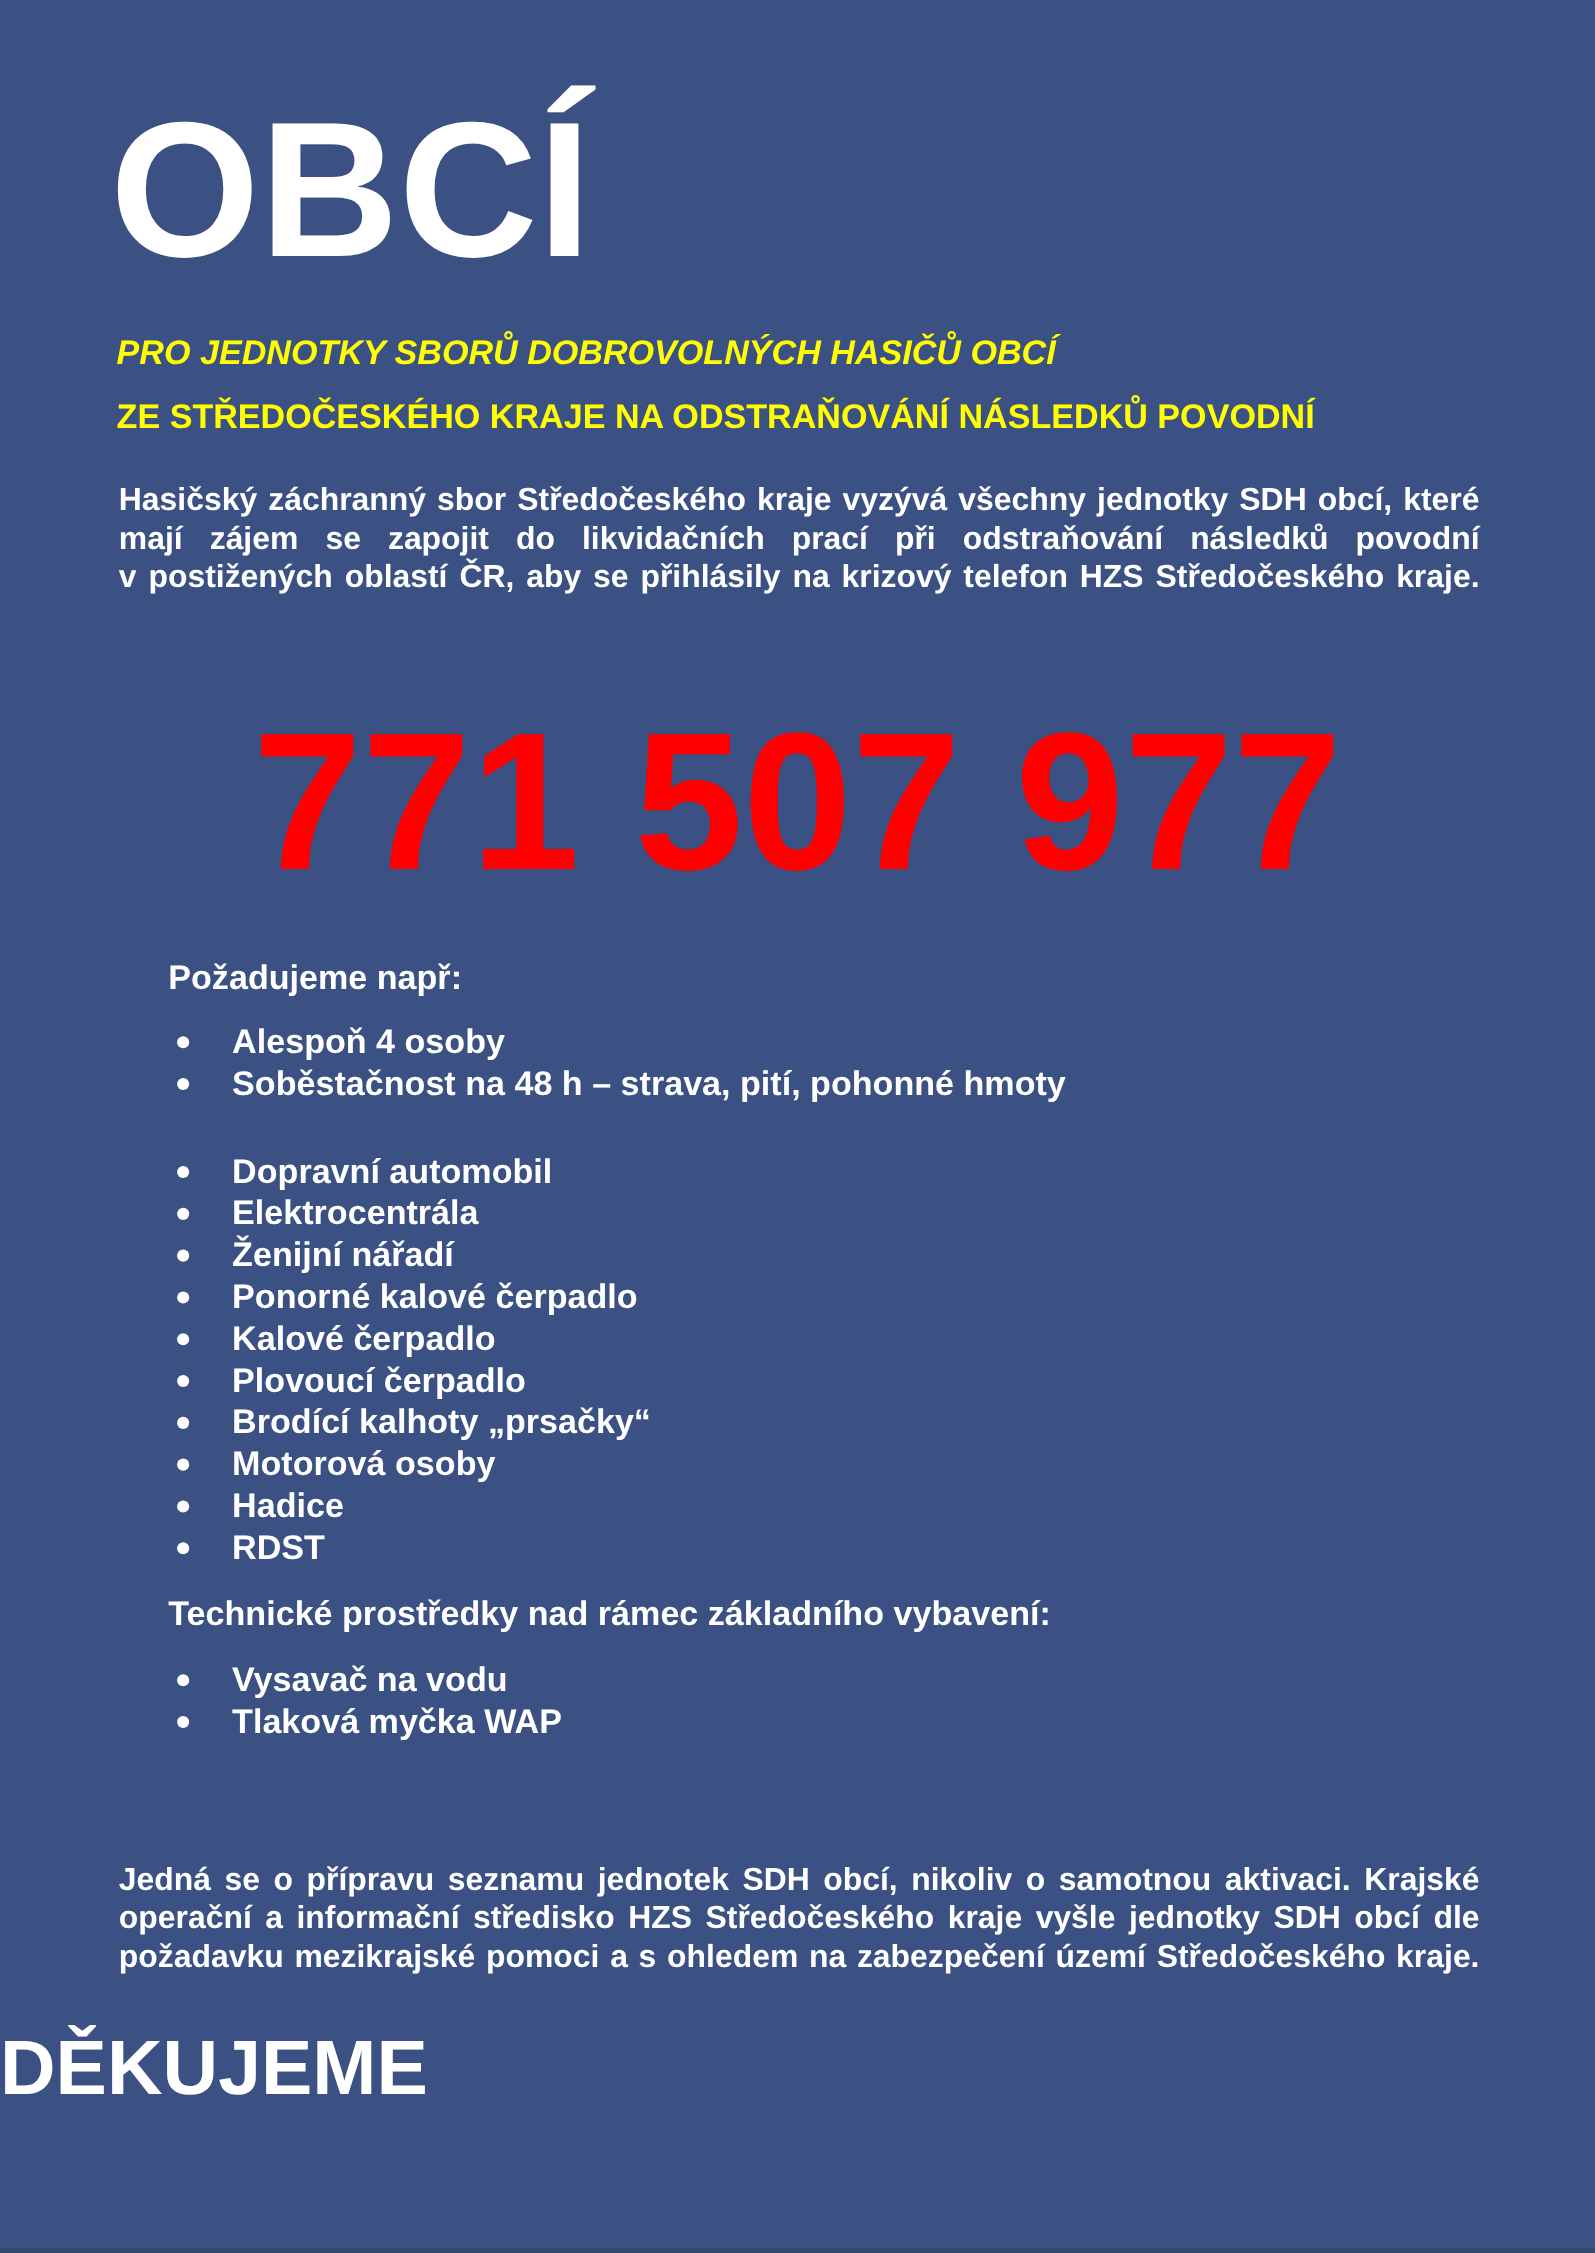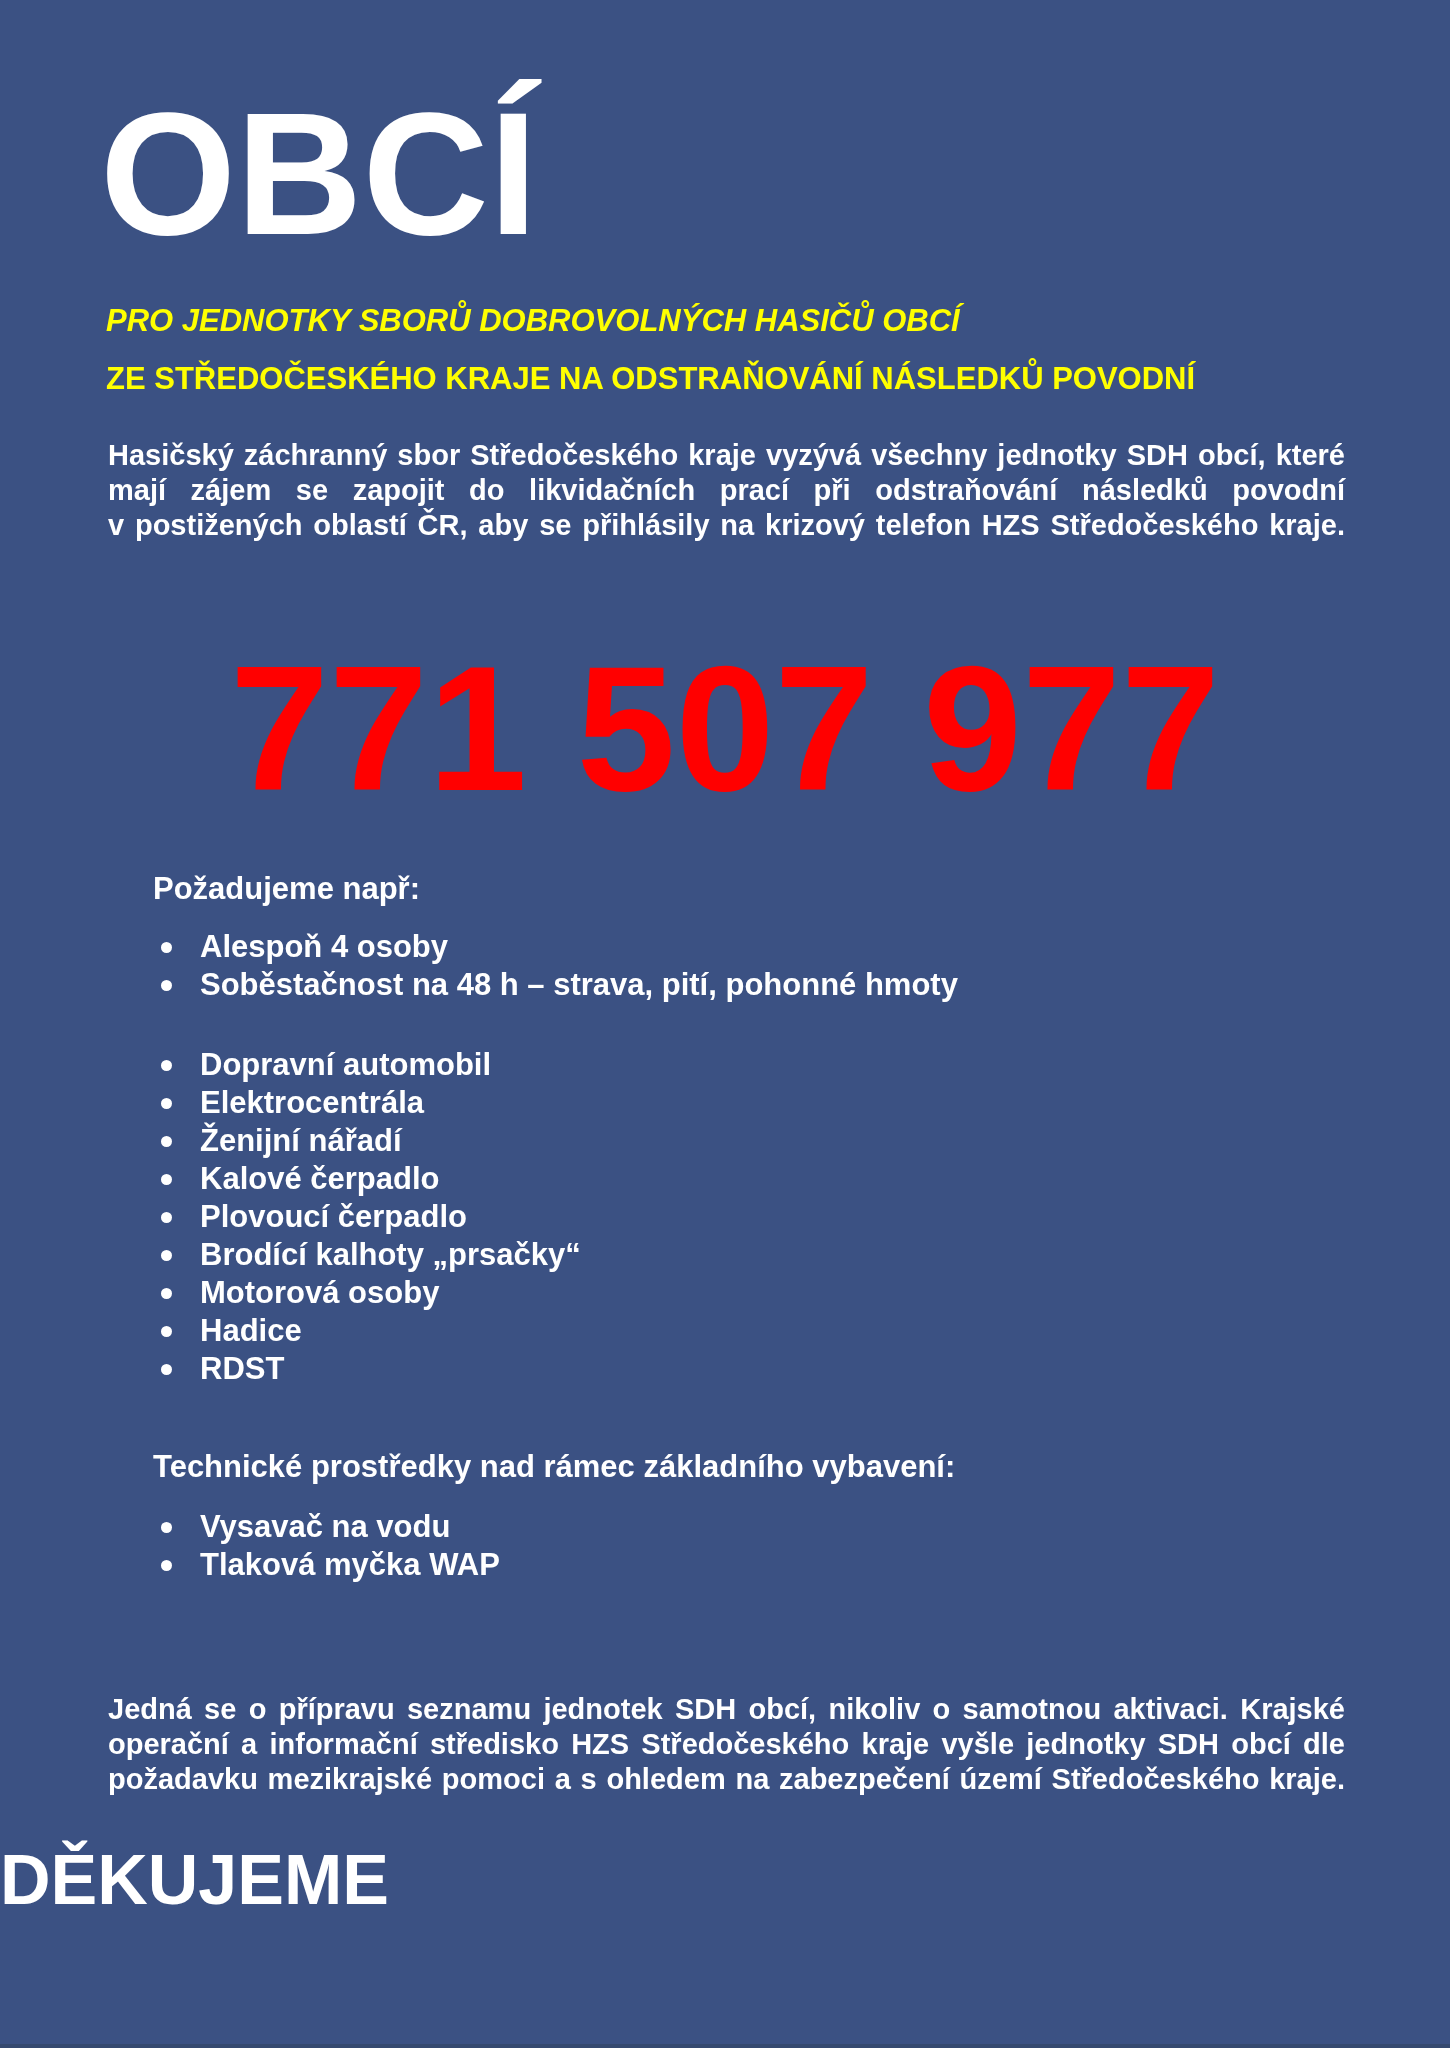--- a/index.html
+++ b/index.html
@@ -63,21 +63,21 @@
   ul.blist.g3{top:1508px;}
   ul.blist li{
     display:flex;align-items:flex-start;height:38px;line-height:38px;
     font-size:31px;white-space:nowrap;
   }
   .dot{
     width:11px;height:11px;border-radius:50%;
     background:var(--text-white);
     margin-top:14px;flex:0 0 11px;
   }
-  .li-text{margin-left:28px;}
+  .li-text{margin-left:39px;}
 
   .thanks{
     position:absolute;left:0;top:1845px;width:1450px;
     text-align:left;font-size:70px;line-height:70px;
     color:var(--text-white);white-space:nowrap;
   }
 
   .bottom-edge{
     position:absolute;left:0;bottom:0;width:1450px;height:4px;
     background:#35496F;
@@ -122,20 +122,24 @@
     <li>
       <span class="dot"></span>
       <span class="li-text">Elektrocentrála</span>
     </li>
     <li>
       <span class="dot"></span>
       <span class="li-text">Ženijní nářadí</span>
     </li>
     <li>
       <span class="dot"></span>
+      <span class="li-text">Ponorné kalové čerpadlo</span>
+    </li>
+    <li>
+      <span class="dot"></span>
       <span class="li-text">Kalové čerpadlo</span>
     </li>
     <li>
       <span class="dot"></span>
       <span class="li-text">Plovoucí čerpadlo</span>
     </li>
     <li>
       <span class="dot"></span>
       <span class="li-text">Brodící kalhoty „prsačky“</span>
     </li>

